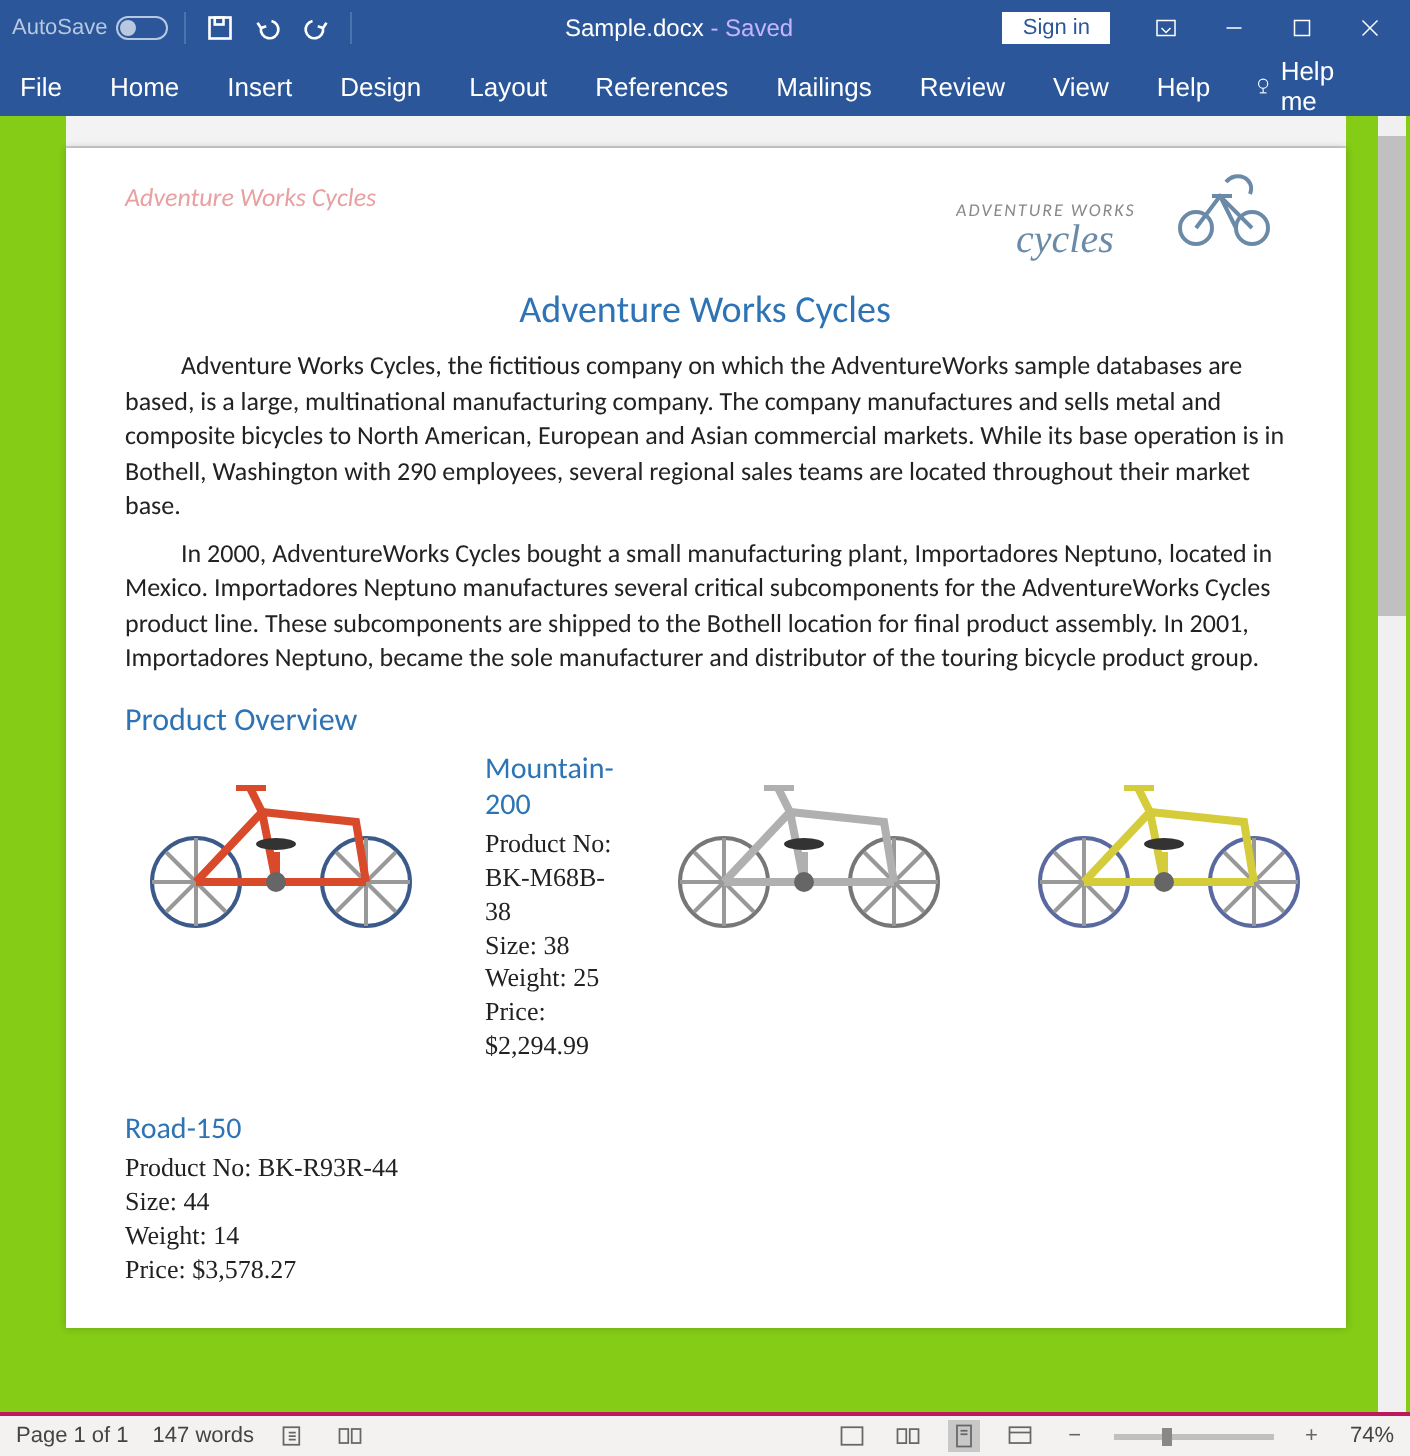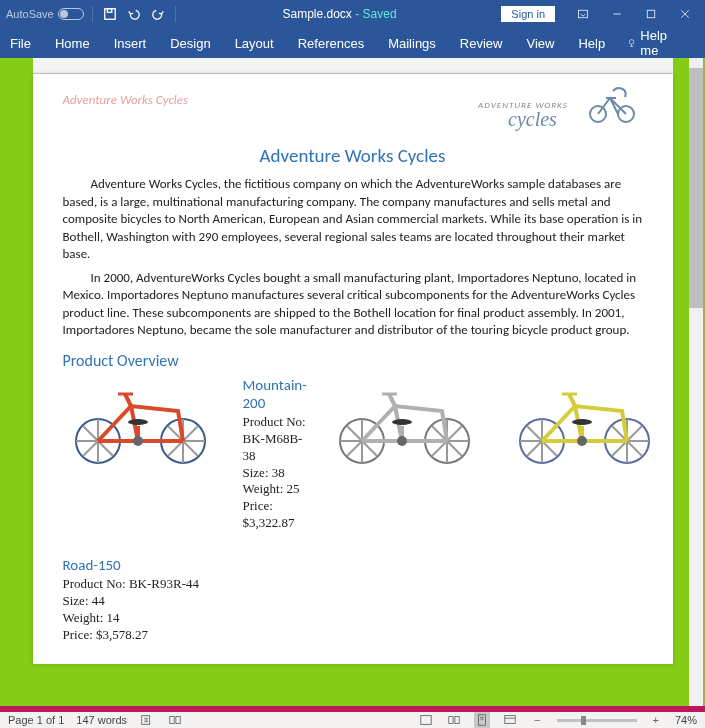--- a/index.html
+++ b/index.html
@@ -6,21 +6,21 @@
 body { font-family: "Segoe UI", Tahoma, sans-serif; font-size: 12px; background: #fff; width: 705px; height: 728px; overflow: hidden; display: flex; flex-direction: column; }
 
 .titlebar { background: #2b579a; color: #fff; height: 28px; display: flex; align-items: center; padding: 1px 6px; gap: 6px; }
 .autosave { display: flex; align-items: center; gap: 4px; color: #b8c8e0; font-size: 11px; }
 .toggle { width: 26px; height: 12px; border: 1px solid #b8c8e0; border-radius: 7px; position: relative; }
 .toggle::after { content: ""; width: 8px; height: 8px; background: #b8c8e0; border-radius: 50%; position: absolute; left: 1px; top: 1px; }
 .tb-icon { width: 18px; height: 18px; display: flex; align-items: center; justify-content: center; cursor: pointer; }
 .tb-icon svg { stroke: #fff; fill: none; stroke-width: 1.5; }
 .tb-divider { width: 1px; height: 16px; background: #4a73b0; margin: 0 2px; }
 .title-center { flex: 1; text-align: center; font-size: 12px; white-space: nowrap; overflow: hidden; }
-.title-center .saved { color: #5eead4; }
+.title-center .saved { color: #c4b5fd; }
 .signin { background: #fff; color: #2b579a; padding: 2px 10px; font-size: 11px; border: none; cursor: pointer; margin-right: 8px; }
 .win-btn { width: 28px; height: 22px; display: flex; align-items: center; justify-content: center; cursor: pointer; }
 .win-btn svg { stroke: #fff; fill: none; stroke-width: 1; }
 
 .ribbon { background: #2b579a; color: #fff; height: 30px; display: flex; align-items: center; padding: 0 8px; gap: 20px; font-size: 13px; }
 .ribbon-tab { cursor: pointer; padding: 4px 2px; }
 .ribbon-spacer { flex: 1; }
 .tellme { display: flex; align-items: center; gap: 4px; }
 .rib-icon { width: 20px; height: 20px; display: flex; align-items: center; justify-content: center; cursor: pointer; }
 
@@ -32,21 +32,21 @@
 .doc-title { text-align: center; color: #2e74b5; font-size: 19px; font-family: Calibri, sans-serif; margin: 8px 0 8px; font-weight: normal; }
 .para { text-indent: 28px; line-height: 1.35; margin-bottom: 6px; }
 .section-head { color: #2e74b5; font-size: 16px; margin: 12px 0 6px; font-weight: normal; }
 .prod-grid { display: grid; grid-template-columns: 1fr 1fr 1fr 1fr; gap: 24px 20px; margin-top: 6px; }
 .cell-img { display: flex; align-items: flex-start; }
 .bike-svg { width: 160px; height: 90px; }
 .prod-name { color: #2e74b5; font-size: 15px; margin-bottom: 2px; }
 .prod-line { font-family: "Times New Roman", serif; font-size: 13px; line-height: 1.3; }
 .ruler { height: 16px; background: #f3f3f3; border-bottom: 1px solid #d0d0d0; width: 640px; margin: 0 auto; }
 
-.statusbar { height: 22px; background: #f3f2f1; border-top: 6px solid #be185d; display: flex; align-items: center; padding: 0 8px; gap: 12px; font-size: 11px; color: #444; }
+.statusbar { height: 22px; background: #f3f2f1; border-top: 2px solid #be185d; display: flex; align-items: center; padding: 0 8px; gap: 12px; font-size: 11px; color: #444; }
 .sb-spacer { flex: 1; }
 .sb-icon { width: 16px; height: 16px; display: flex; align-items: center; justify-content: center; cursor: pointer; }
 .sb-icon.active { background: #c8c8c8; }
 .zoom-slider { width: 80px; height: 3px; background: #c0c0c0; position: relative; }
 .zoom-slider::after { content: ""; position: absolute; left: 30%; top: -3px; width: 5px; height: 9px; background: #888; }
 .zoom-btn { cursor: pointer; padding: 0 4px; color: #666; }
 
 .scrollbar-v { position: absolute; right: 2px; top: 0; width: 14px; height: 100%; background: #f0f0f0; }
 .scrollbar-thumb { width: 14px; background: #c0c0c0; height: 240px; margin-top: 10px; }
 </style>
@@ -185,21 +185,21 @@
     </g>
     <ellipse cx="75" cy="46" rx="10" ry="3" fill="#333"></ellipse>
     <circle cx="75" cy="65" r="5" fill="#666"></circle>
           </svg>
         </div>
       <div>
         <div class="prod-name">Mountain-200</div>
         <div class="prod-line"><span>Product No:</span> <span>BK-M68B-38</span></div>
         <div class="prod-line"><span>Size:</span> <span>38</span></div>
         <div class="prod-line"><span>Weight:</span> <span>25</span></div>
-        <div class="prod-line"><span>Price:</span> <span>$3,322.87</span></div>
+        <div class="prod-line"><span>Price:</span> <span>$2,294.99</span></div>
       </div>
 
       <div class="cell-img">
           <svg class="bike-svg" viewBox="0 0 160 90">
     <g stroke="#777" fill="none" stroke-width="2">
       <circle cx="35" cy="65" r="22"></circle>
               <circle cx="120" cy="65" r="22"></circle>
       <g stroke="#999">
                 <line x1="35" y1="43" x2="35" y2="87"></line>
                 <line x1="13" y1="65" x2="57" y2="65"></line>

